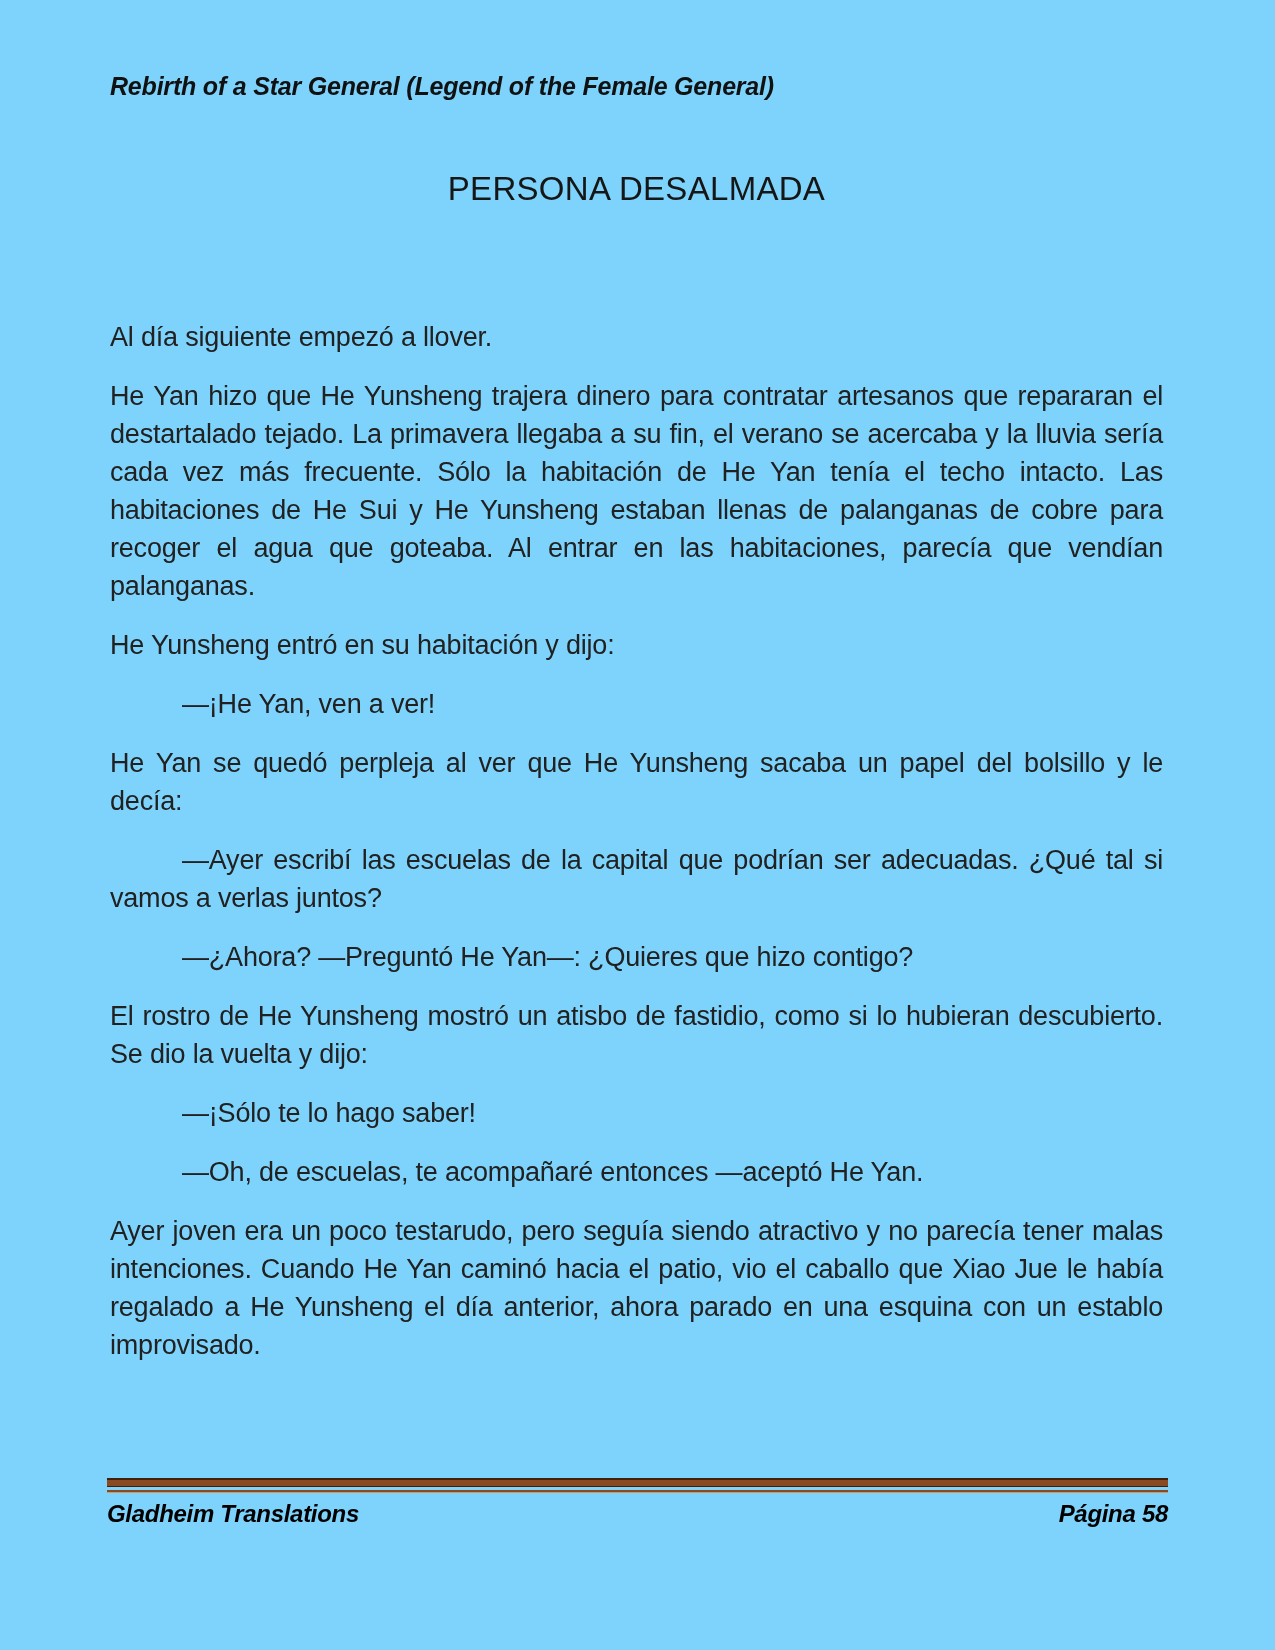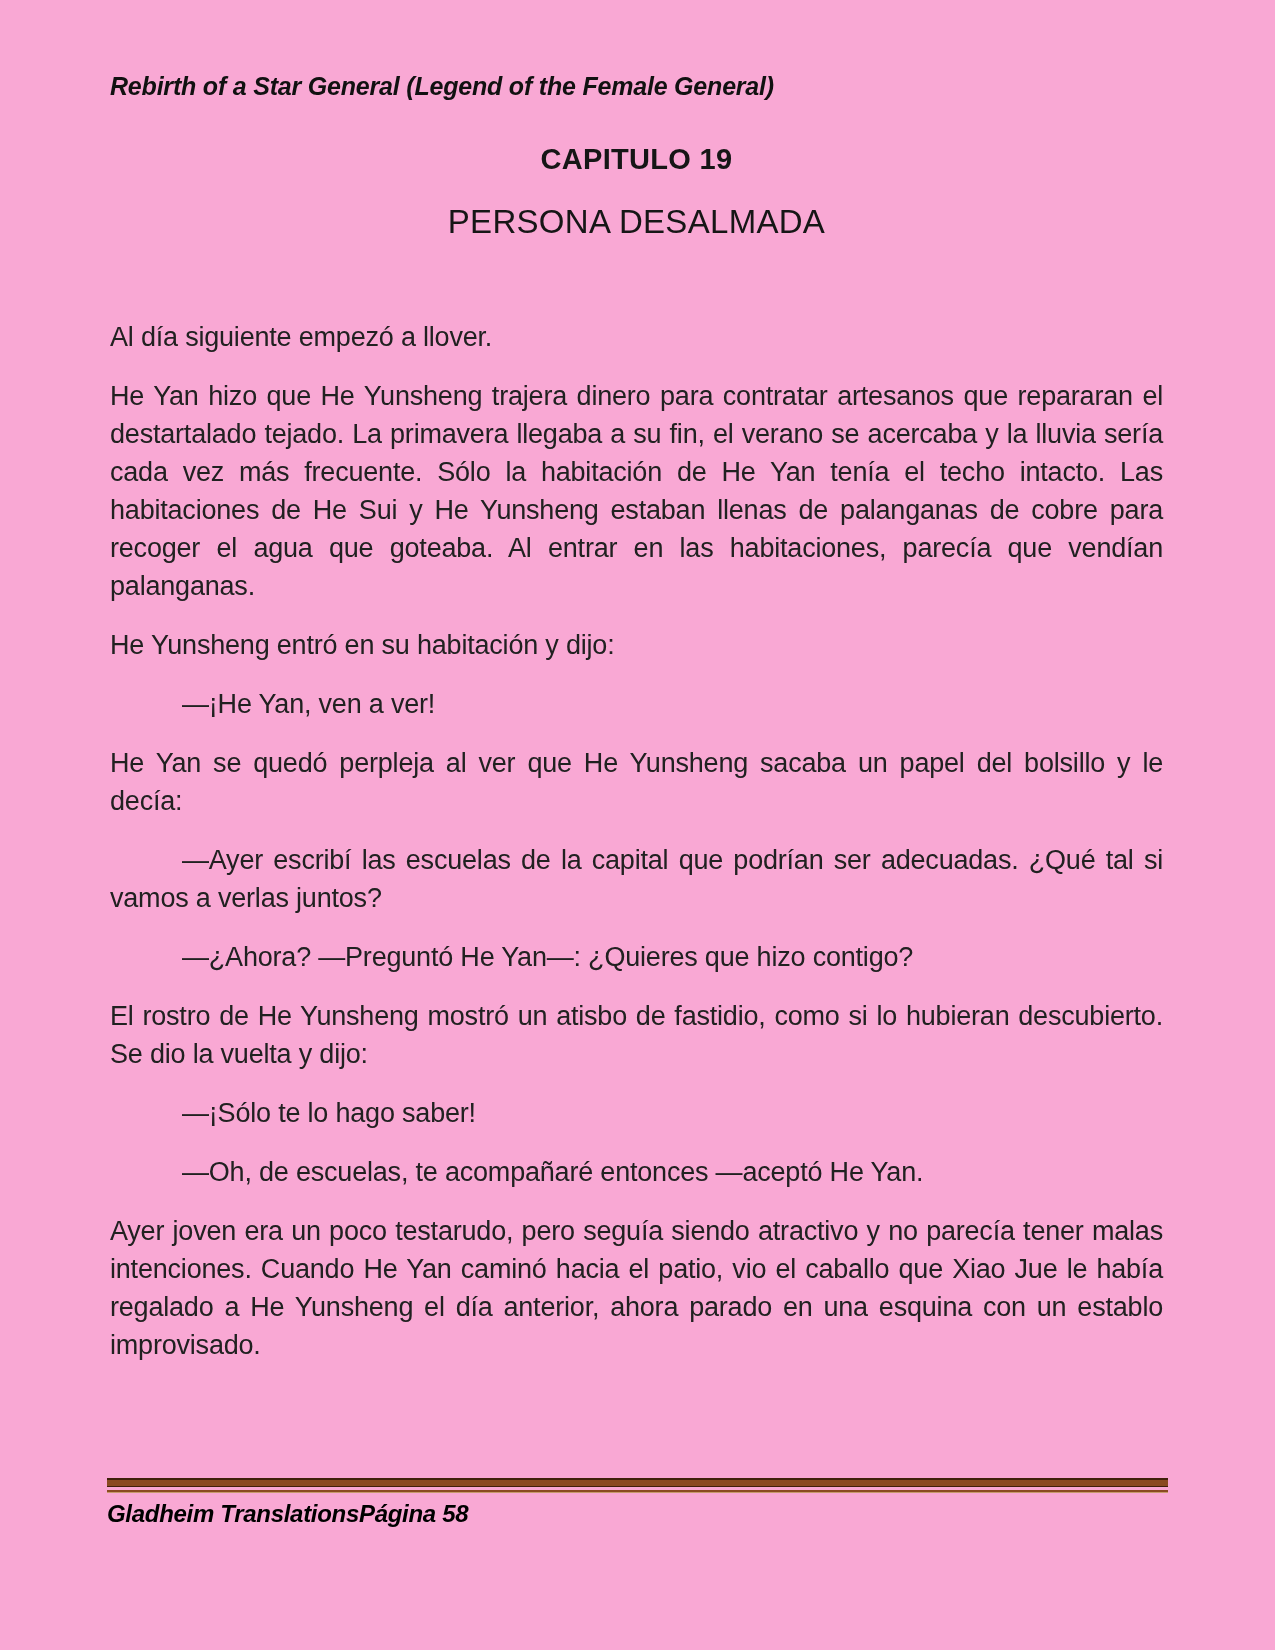--- a/index.html
+++ b/index.html
@@ -1,21 +1,21 @@
 <!DOCTYPE html>
 <html><head>
 <meta charset="utf-8">
 <style>
   * { margin: 0; padding: 0; box-sizing: border-box; }
   html, body { background: #ffffff; }
   .page {
     position: relative;
     width: 1275px;
     height: 1650px;
-    background: #f9a8d4;
+    background: #7dd3fc;
     font-family: "Liberation Sans", sans-serif;
     color: #1c1c1c;
     overflow: hidden;
   }
   .book-header {
     position: absolute;
     top: 72px;
     left: 110px;
     right: 112px;
     font-size: 25px;
@@ -75,39 +75,39 @@
   }
   .footer-rule-thin {
     margin-top: 3px;
     height: 3px;
     background: #8a4a21;
     border-bottom: 1px solid #c79a6d;
   }
   .footer-row {
     margin-top: 7px;
     display: flex;
+    justify-content: space-between;
     align-items: baseline;
   }
   .footer-left, .footer-right {
     font-size: 24px;
     font-weight: bold;
     font-style: italic;
     letter-spacing: -0.3px;
     color: #000;
   }
 </style>
 </head>
 <body>
 
 <div class="page">
 
   <div class="book-header">Rebirth of a Star General (Legend of the Female General)</div>
 
   <div class="chapter-block">
-    <div class="chapter-number">CAPITULO 19</div>
     <div class="chapter-title">PERSONA DESALMADA</div>
   </div>
 
   <div class="body-text">
     <p>Al día siguiente empezó a llover.</p>
     <p>He Yan hizo que He Yunsheng trajera dinero para contratar artesanos que repararan el destartalado tejado. La primavera llegaba a su fin, el verano se acercaba y la lluvia sería cada vez más frecuente. Sólo la habitación de He Yan tenía el techo intacto. Las habitaciones de He Sui y He Yunsheng estaban llenas de palanganas de cobre para recoger el agua que goteaba. Al entrar en las habitaciones, parecía que vendían palanganas.</p>
     <p>He Yunsheng entró en su habitación y dijo:</p>
     <p class="dialog">—¡He Yan, ven a ver!</p>
     <p>He Yan se quedó perpleja al ver que He Yunsheng sacaba un papel del bolsillo y le decía:</p>
     <p class="dialog">—Ayer escribí las escuelas de la capital que podrían ser adecuadas. ¿Qué tal si vamos a verlas juntos?</p>

